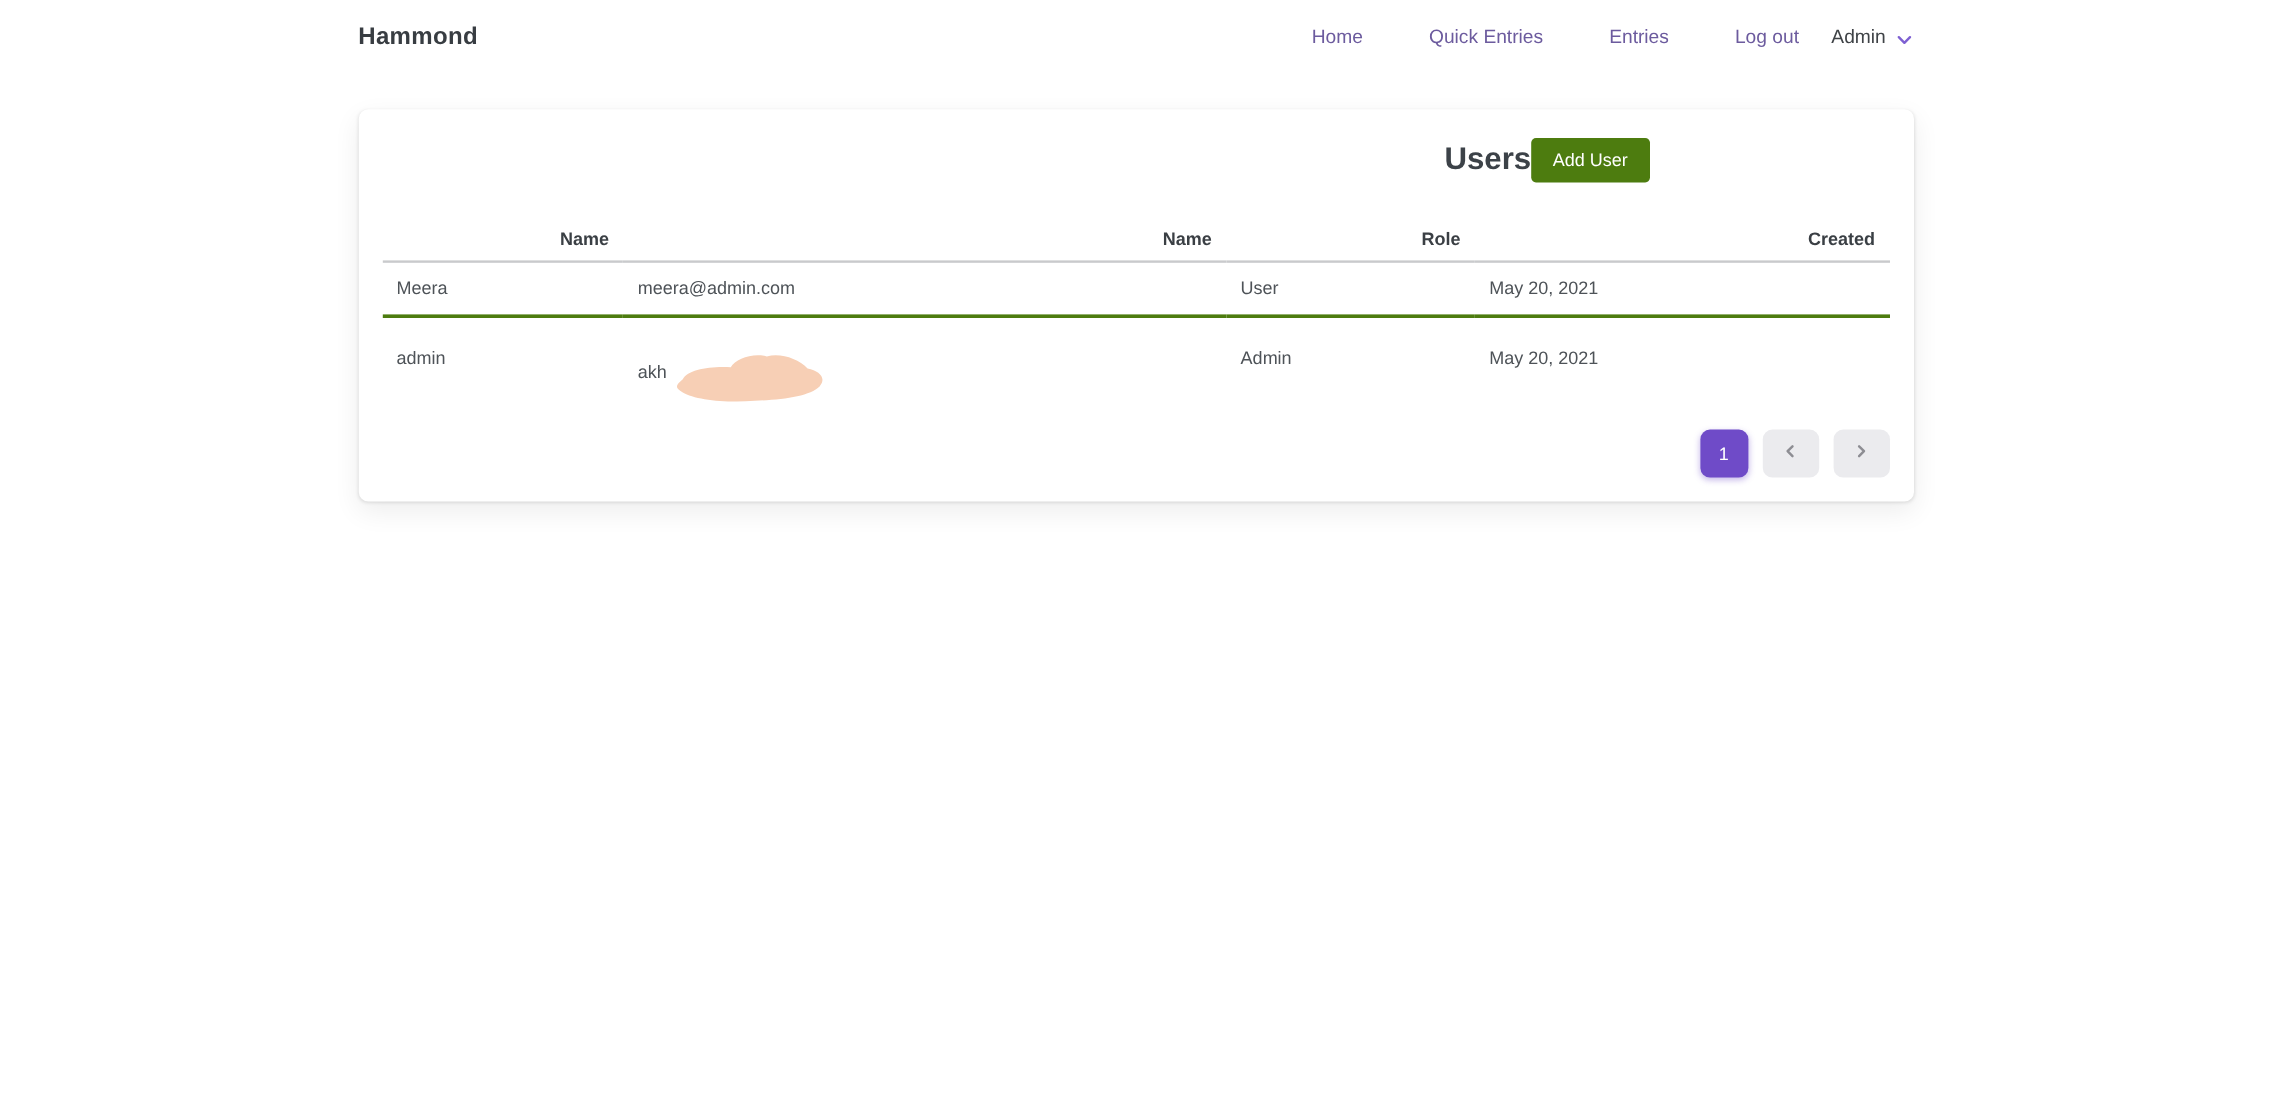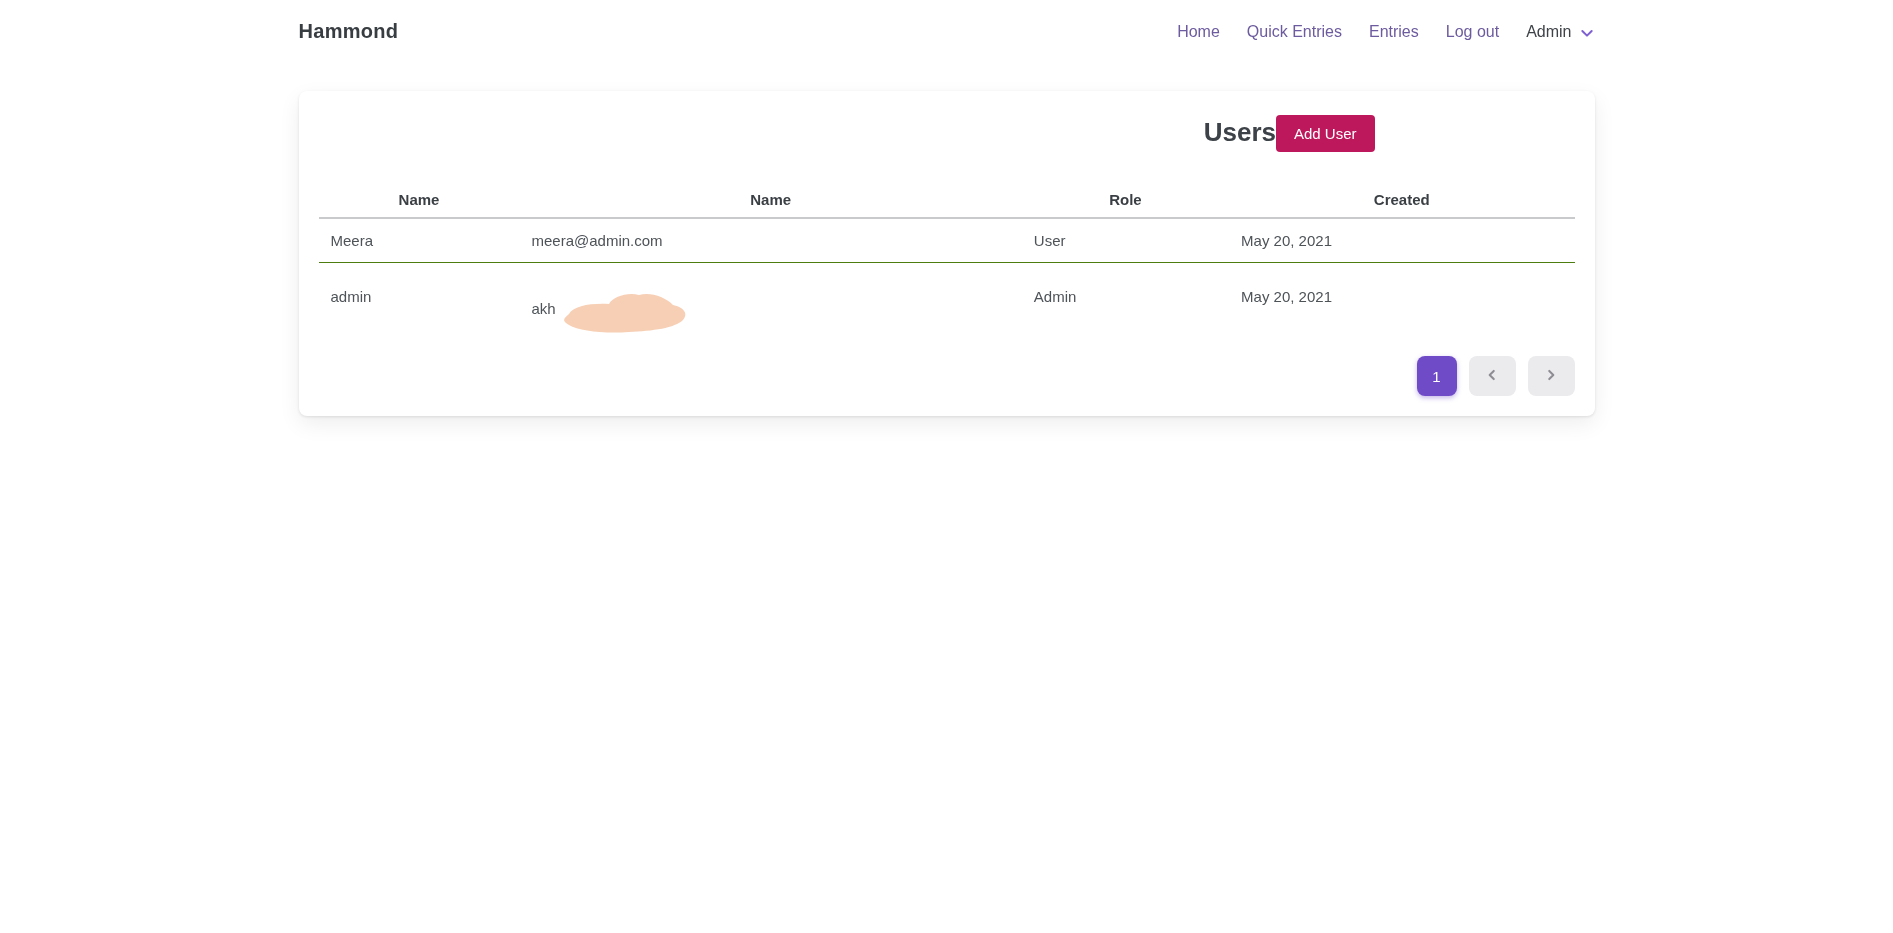--- a/index.html
+++ b/index.html
@@ -31,20 +31,21 @@
   .nav {
     display: flex;
     align-items: center;
     gap: 27px;
     font-size: 16px;
   }
   .nav a {
     color: #6c5b9e;
     text-decoration: none;
     cursor: pointer;
+    margin-left: 28px;
   }
   .user-menu {
     display: flex;
     align-items: center;
     gap: 7px;
     cursor: pointer;
   }
   .user-menu .user-label { color: #3f4347; }
   .chevron-down-svg { display: block; margin-top: 2px; }
 
@@ -64,50 +65,50 @@
     justify-content: flex-end;
     padding: 0 0 0 17px;
   }
   .card-title {
     font-size: 26px;
     font-weight: 600;
     color: #3c4248;
     margin: 2px 0 0;
   }
   .add-user-btn {
-    background: #be185d;
+    background: #4d7c0f;
     color: #ffffff;
     border: none;
     border-radius: 4px;
     font-family: "Liberation Sans", sans-serif;
     font-size: 15px;
     padding: 10px 18px;
     margin-right: 200px;
     cursor: pointer;
   }
 
   
   table.users-table {
     width: 100%;
     border-collapse: collapse;
     margin-top: 30px;
     font-size: 15px;
     table-layout: fixed;
   }
   .users-table th {
-    text-align: center;
+    text-align: right;
     font-weight: 700;
     color: #3a3f44;
     padding: 9px 12px;
     border-bottom: 2px solid #c9cacc;
   }
   .users-table td {
     color: #4e5358;
     padding: 13px 12px;
-    border-bottom: 1px solid #4d7c0f;
+    border-bottom: 3px solid #4d7c0f;
   }
   .users-table tr:last-child td { border-bottom: none; }
   .col-name    { width: 16%; }
   .col-email   { width: 40%; }
   .col-role    { width: 16.5%; }
   .col-created { width: 27.5%; }
 
   .email-cell-inner { position: relative; display: block; margin-top: 24px; }
   .redaction-scribble {
     position: absolute;

